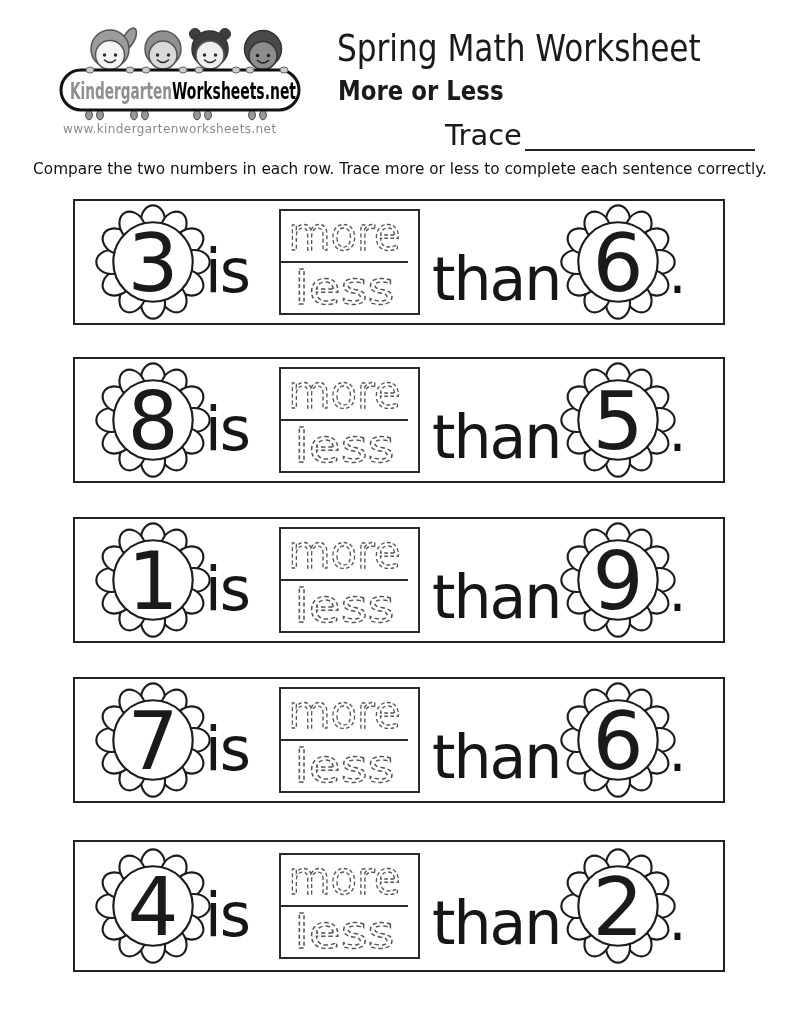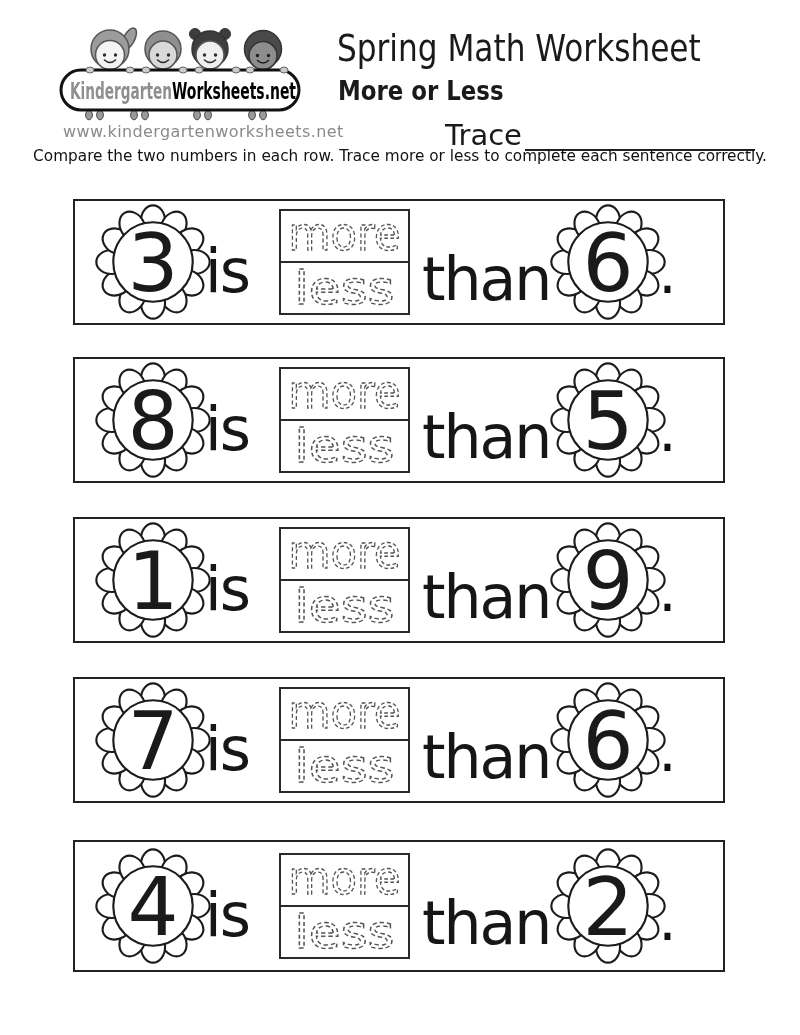--- a/index.html
+++ b/index.html
@@ -5,58 +5,58 @@
   html,body{margin:0;padding:0;background:#e8e8e8;}
   .page{
     position:relative; width:800px; height:1035px; margin:0 auto;
     background:#ffffff; overflow:hidden;
     font-family:"DejaVu Sans", sans-serif; color:#1a1a1a;
   }
   
   .logo-svg{position:absolute; left:56px; top:18px;}
   .site-url{
     position:absolute; left:63px; top:122px;
-    font-size:16px; color:#8a8a8a; letter-spacing:.4px;
+    font-size:12px; color:#8a8a8a; letter-spacing:.4px;
   }
   .title{
     position:absolute; left:337px; top:26px;
     font-size:38px; white-space:nowrap;
     transform:scaleX(.82); transform-origin:left top;
   }
   .subtitle{
     position:absolute; left:338px; top:76px;
     font-size:26px; font-weight:bold; white-space:nowrap;
     transform:scaleX(.88); transform-origin:left top;
   }
   .name-row{position:absolute; left:445px; top:118px; font-size:29px;}
   .name-blank{
     position:absolute; left:80px; top:31px; width:230px; height:0;
     border-top:2.5px solid #222;
   }
   .instructions{
-    position:absolute; left:0; top:147px; width:100%;
+    position:absolute; left:0; top:160px; width:100%;
     text-align:center; font-size:15.3px; color:#111;
   }
   
   .ws-row{
     position:absolute; left:73px; width:652px; height:126px;
     border:2px solid #222; background:#fff; box-sizing:border-box;
     display:flex; align-items:center; padding-left:20px;
   }
   .r1{top:199px}.r2{top:357px}.r3{top:517px}.r4{top:677px}
   .r5{top:840px; height:132px}
   .flower{flex:0 0 auto;}
   .word{
     font-size:60px; letter-spacing:-2px; white-space:pre;
     position:relative; top:9px; color:#161616;
   }
   .word-is{margin-left:-6px;}
   .word-than{margin-left:12px;margin-top:15px;}
   .trace-box{
-    margin-left:30px; width:131px; box-sizing:border-box;
+    margin-left:30px; width:141px; box-sizing:border-box;
     border:2px solid #2a2a2a; background:#fff; flex:0 0 auto;
   }
   .trace-cell{display:block; width:127px; height:50px;}
   .trace-cell.bottom{border-top:2px solid #2a2a2a;}
   .trace-text{
     fill:none; stroke:#555; stroke-width:1.4;
     stroke-dasharray:4 2.6; font-family:"DejaVu Sans",sans-serif;
   }
   .period{
     font-size:58px; align-self:flex-end;

